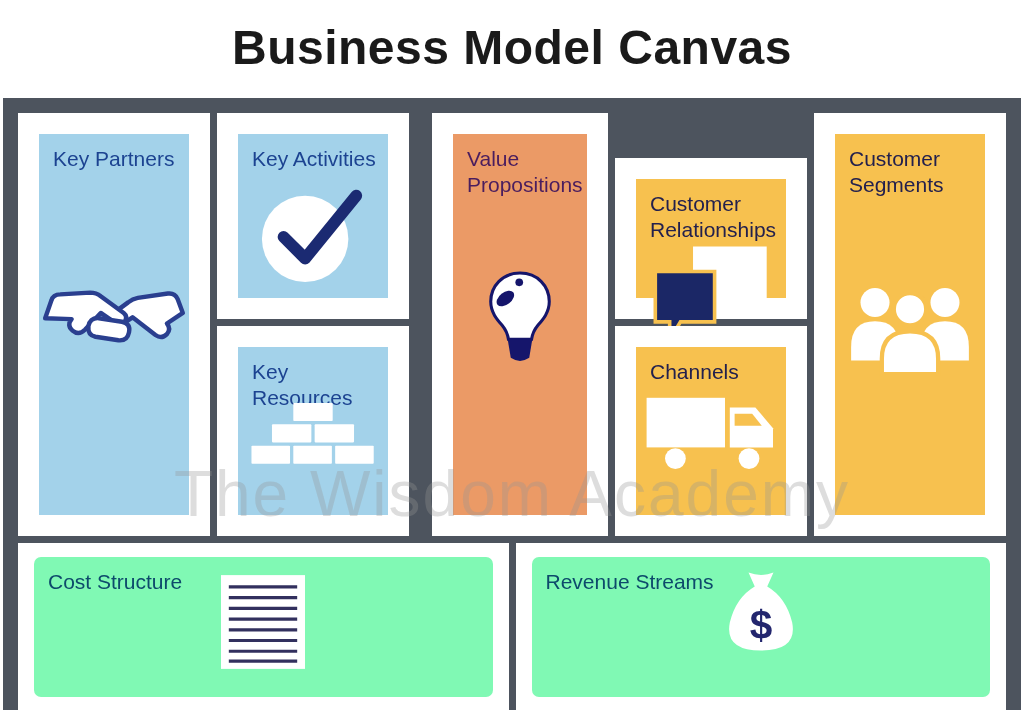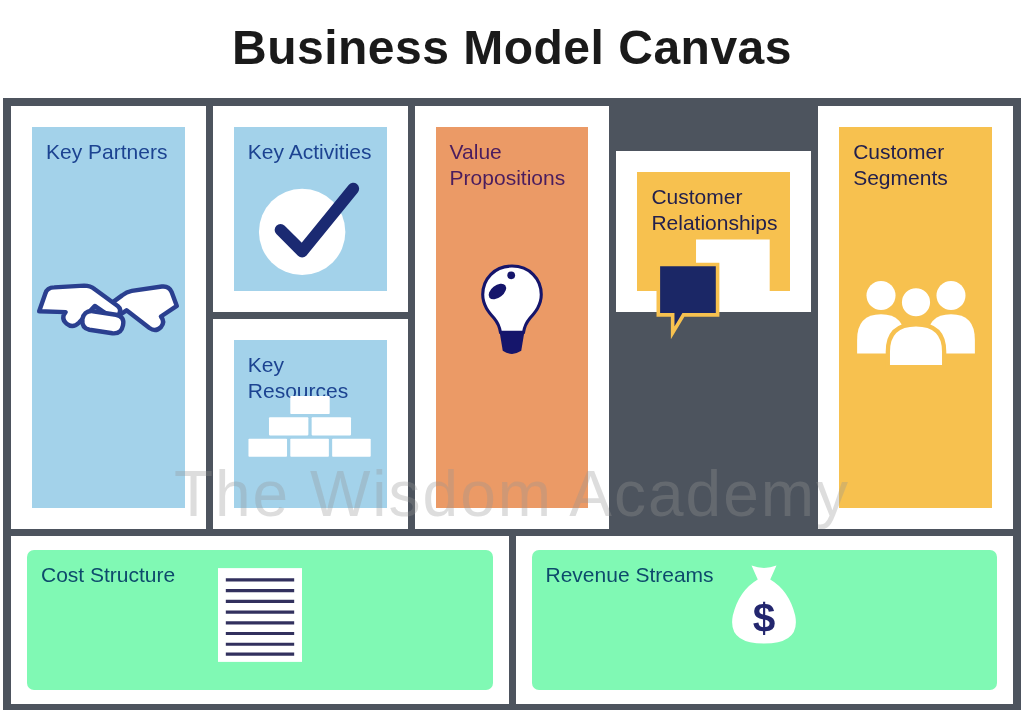--- a/index.html
+++ b/index.html
@@ -12,27 +12,27 @@
     position:absolute; top:20px; left:0; width:100%;
     text-align:center; font-size:48px; font-weight:700;
     color:#1a1a1a; letter-spacing:0.5px;
   }
   .grid {
     position:absolute; left:3px; top:98px; width:1018px; height:612px;
     background:#4d545e;
     display:grid;
     grid-template-columns:repeat(10,1fr);
     grid-template-rows:206px 210px 168px;
-    gap:7px; padding:8px; box-sizing:border-box;
+    gap:7px; padding:15px; box-sizing:border-box;
   }
   .cell { background:#ffffff; position:relative; }
   .c-partners      { grid-column:1/3;  grid-row:1/3; }
   .c-activities    { grid-column:3/5;  grid-row:1; }
   .c-resources     { grid-column:3/5;  grid-row:2; }
-  .c-value         { grid-column:5/7;  grid-row:1/3; }
+  .c-value         { grid-column:5/7;  grid-row:1/3;margin-left:16px; }
   .c-relationships { grid-column:7/9;  grid-row:1;margin-top:45px; }
   .c-channels      { grid-column:7/9;  grid-row:2; }
   .c-segments      { grid-column:9/11; grid-row:1/3; }
   .c-cost          { grid-column:1/6;  grid-row:3; }
   .c-revenue       { grid-column:6/11; grid-row:3; }
   .box { position:absolute; inset:21px; }
   .c-cost .box, .c-revenue .box { inset:14px 16px; }
   .bg-blue   { background:#a3d2ea; }
   .bg-orange { background:#eb9a66; }
   .bg-yellow { background:#f7c14f; }
@@ -123,20 +123,34 @@
   <div class="cell c-relationships">
     <div class="box bg-yellow">
       <div class="label t-navy">Customer Relationships</div>
       <svg class="icon i-bubbles" width="126" height="106" viewBox="0 0 140 118">
         <path d="M50,6 H132 V64 H118 L114,86 L98,64 H50 Z" fill="#ffffff"></path>
         <path d="M8,34 H74 V90 H36 L24,110 V90 H8 Z" fill="#1b2766" stroke="#f7c14f" stroke-width="4"></path>
       </svg>
     </div>
   </div>
 
+  <div class="cell c-channels">
+    <div class="box bg-yellow">
+      <div class="label t-navy">Channels</div>
+      <svg class="icon i-truck" width="132" height="80" viewBox="0 0 165 100">
+        <g fill="#ffffff">
+          <rect x="2" y="6" width="98" height="62"></rect>
+          <path d="M106,18 H138 L160,44 V68 H106 Z"></path>
+          <circle cx="38" cy="82" r="13"></circle>
+          <circle cx="130" cy="82" r="13"></circle>
+        </g>
+        <path d="M112,26 H134 L146,41 H112 Z" fill="#f7c14f"></path>
+      </svg>
+    </div>
+  </div>
 
   <div class="cell c-segments">
     <div class="box bg-yellow">
       <div class="label t-navy">Customer Segments</div>
       <svg class="icon i-people" width="128" height="96" viewBox="0 0 150 112">
         <g fill="#ffffff">
           <circle cx="34" cy="26" r="17"></circle>
           <path d="M6,78 Q6,48 34,48 Q62,48 62,78 V94 H6 Z"></path>
           <circle cx="116" cy="26" r="17"></circle>
           <path d="M88,78 Q88,48 116,48 Q144,48 144,78 V94 H88 Z"></path>

